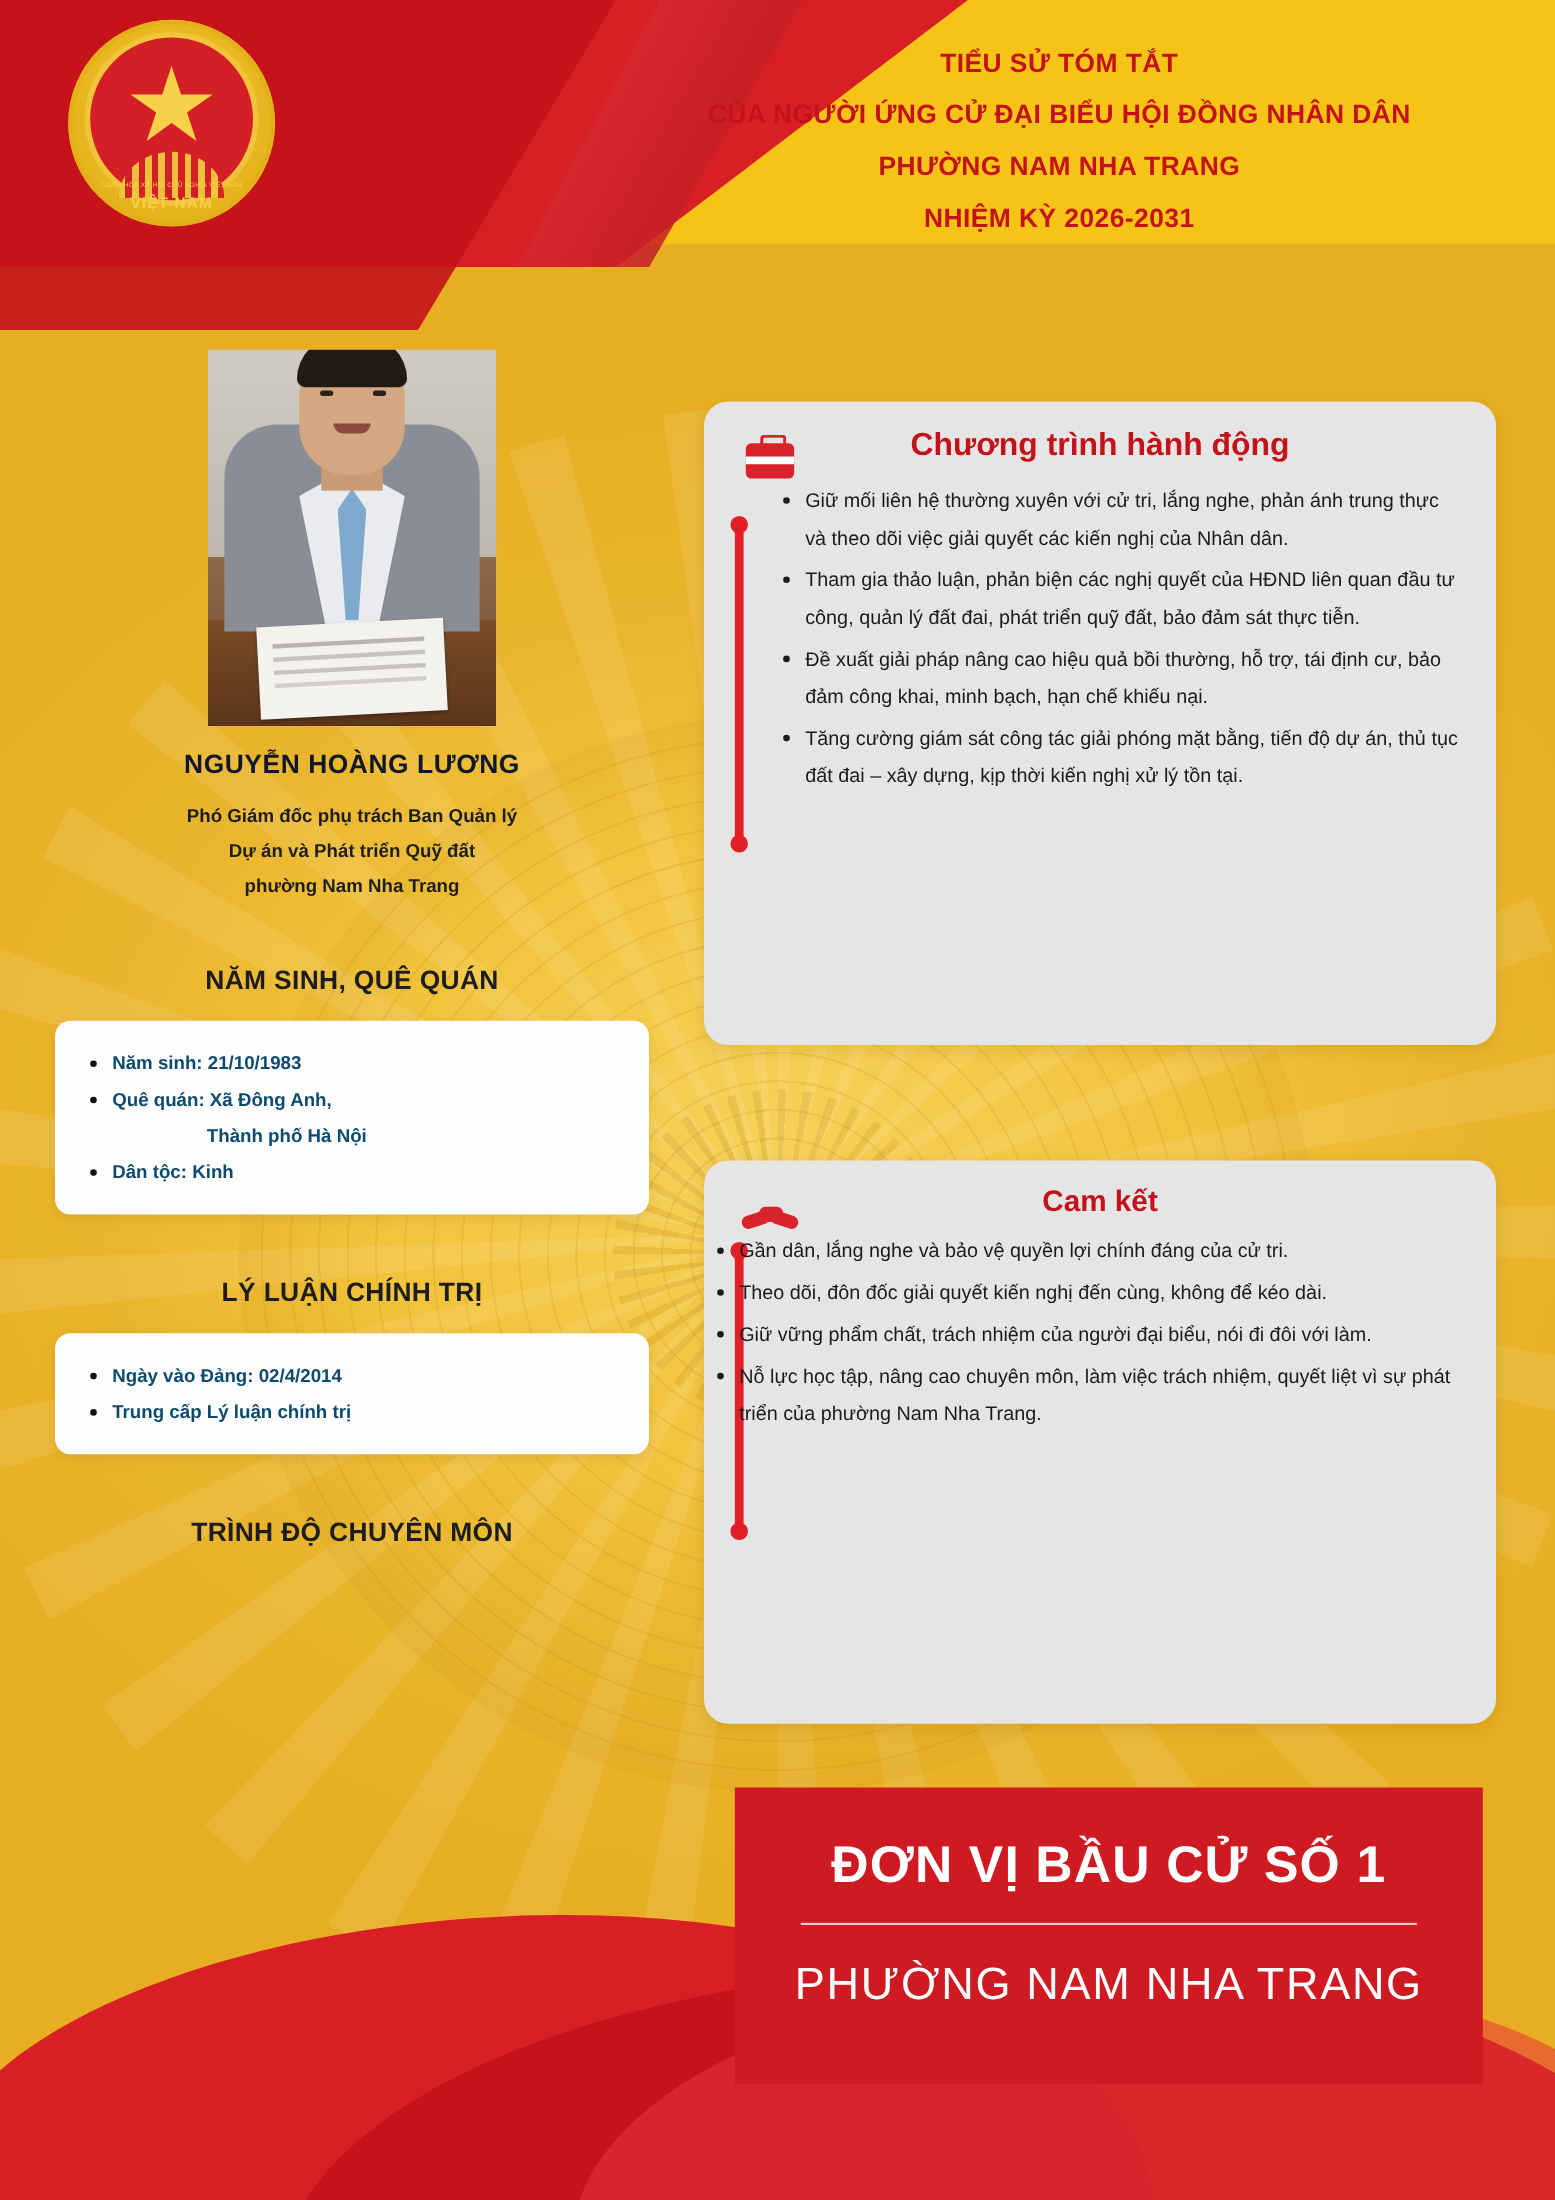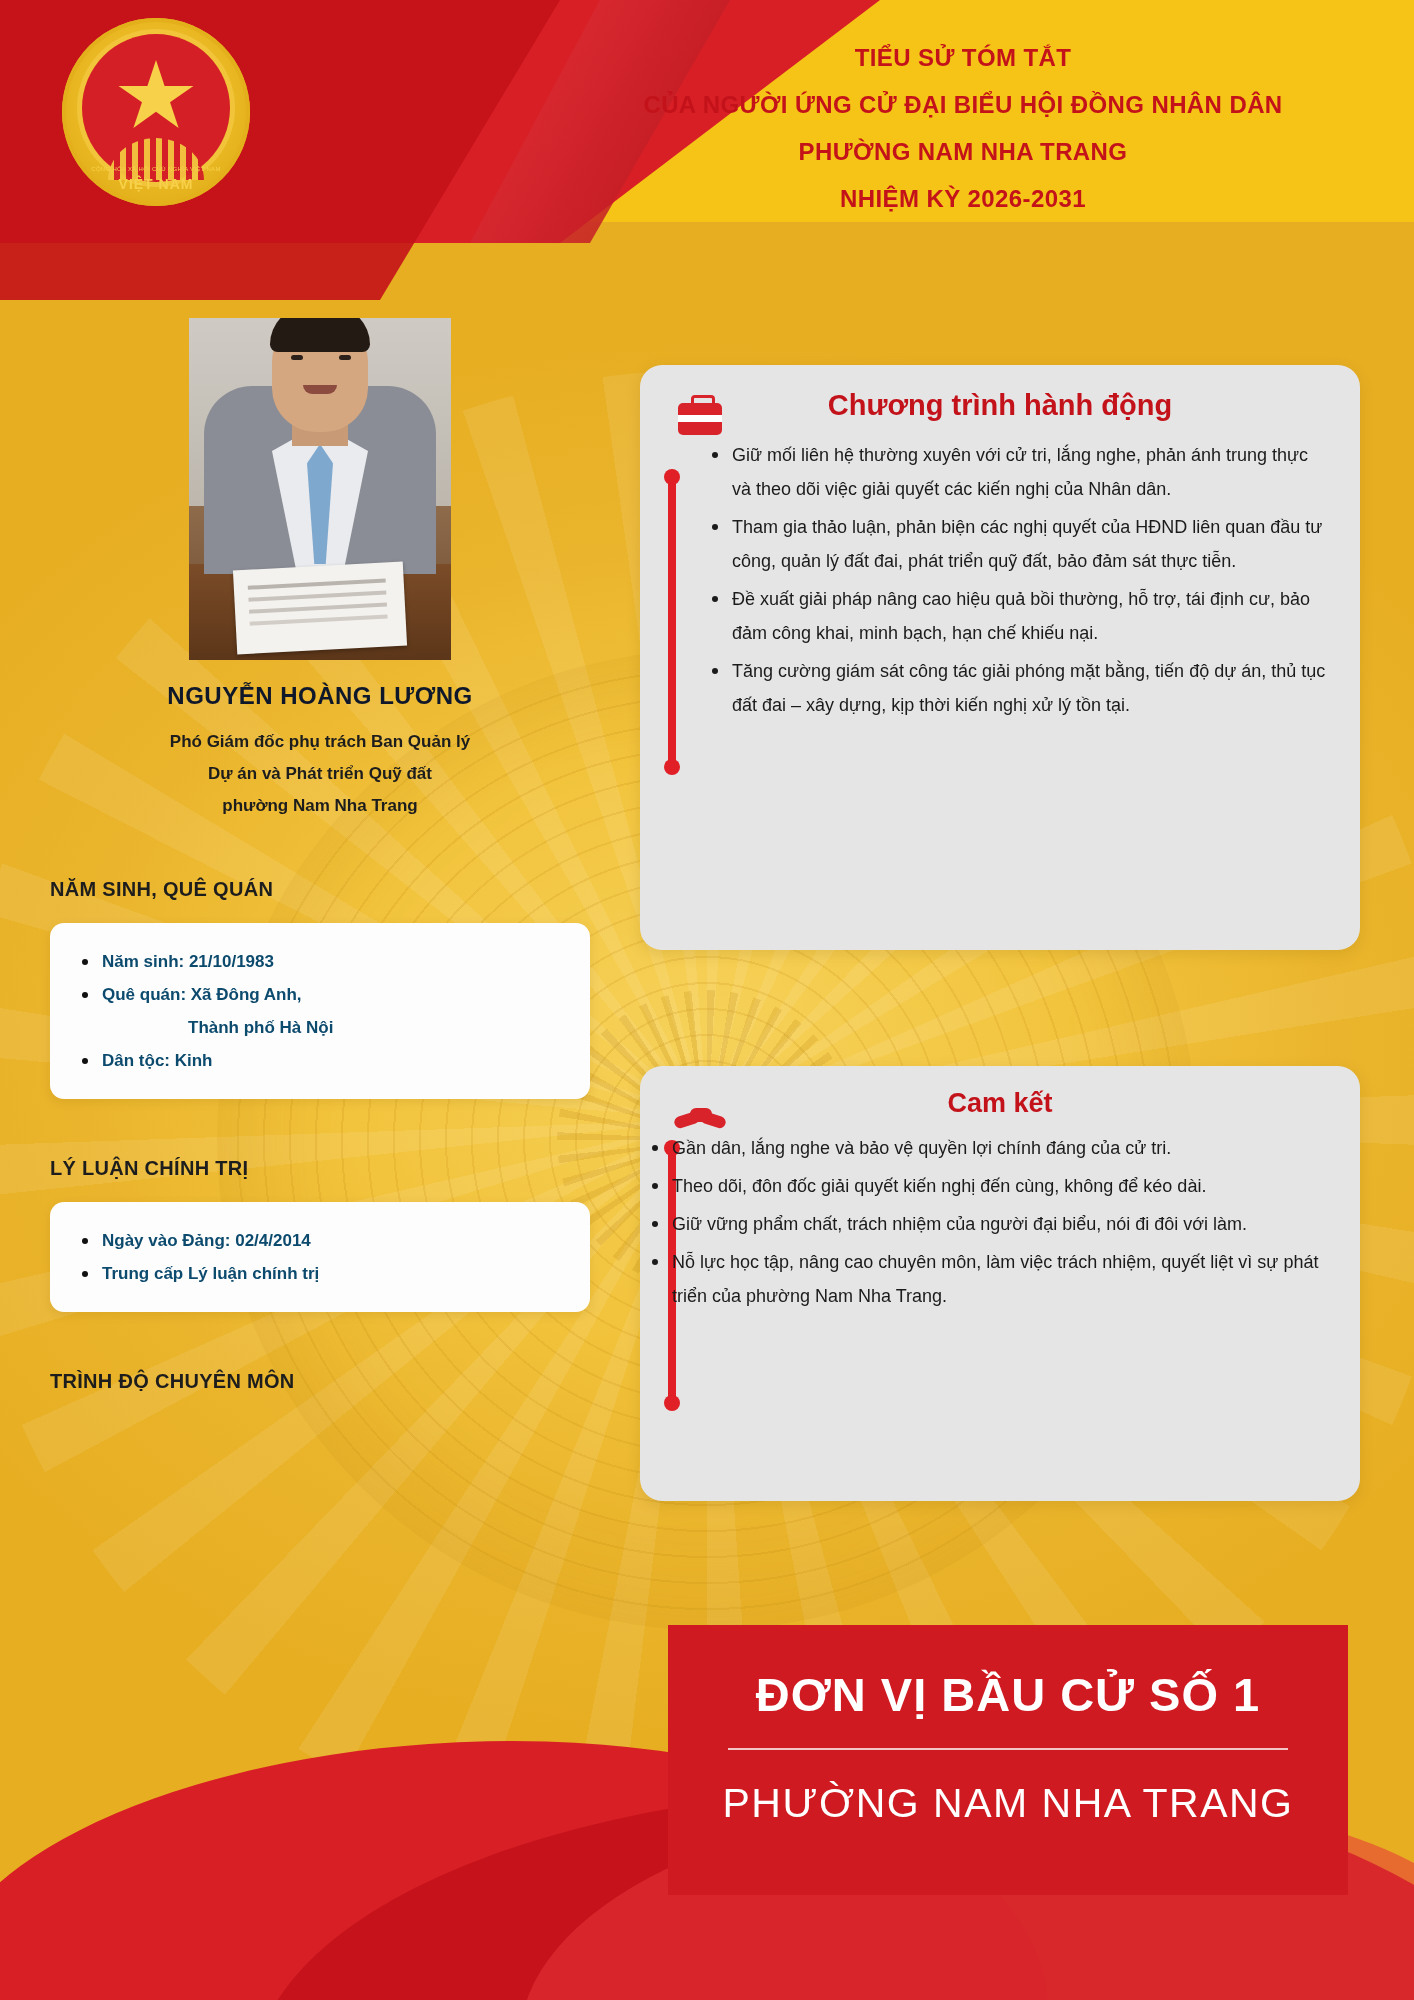--- a/index.html
+++ b/index.html
@@ -217,23 +217,23 @@
   .cand-role {
     margin-top: 16px;
     text-align: center;
     color: #1d1d1d;
     font-size: 17px;
     font-weight: bold;
     line-height: 32px;
   }
 
   .sec-title {
-    text-align: left;
+    text-align: center;
     color: #1d1d1d;
-    font-size: 20px;
+    font-size: 24px;
     font-weight: bold;
     letter-spacing: .3px;
   }
   .white-card {
     background: #fdfdfd;
     border-radius: 14px;
     padding: 22px 26px;
     box-shadow: 0 3px 10px rgba(140,100,10,.16);
   }
   .white-card ul { list-style: none; }
@@ -258,21 +258,21 @@
 
   
   .right-card {
     position: absolute;
     background: #e5e5e5;
     border-radius: 22px;
     box-shadow: 0 4px 14px rgba(140,100,10,.18);
     z-index: 5;
   }
   #action-card { left: 640px; top: 365px; width: 720px; height: 585px; }
-  #commit-card { left: 640px; top: 1055px; width: 720px; height: 435px; margin-top: 11px; }
+  #commit-card { left: 640px; top: 1055px; width: 720px; height: 512px; }
 
   .card-title {
     text-align: center;
     color: #c3121a;
     font-size: 29px;
     font-weight: bold;
     padding-top: 24px;
   }
   #commit-card .card-title { font-size: 27px; padding-top: 22px; }
 

